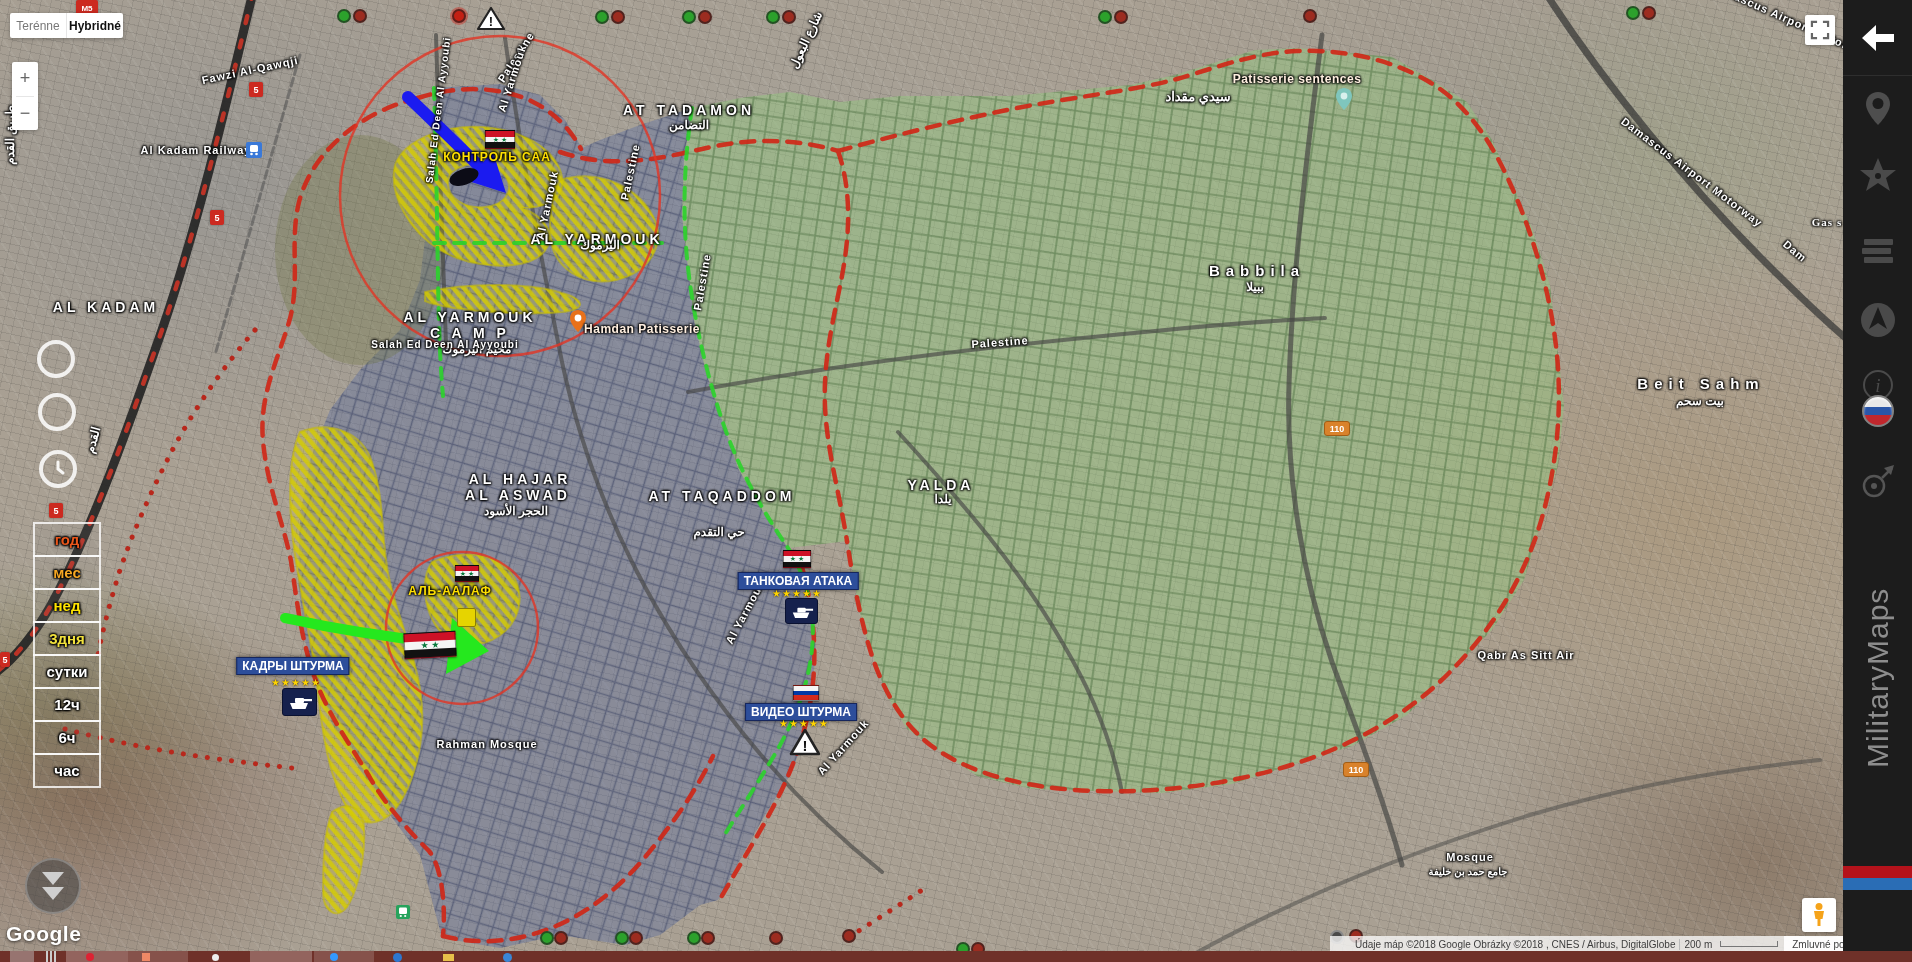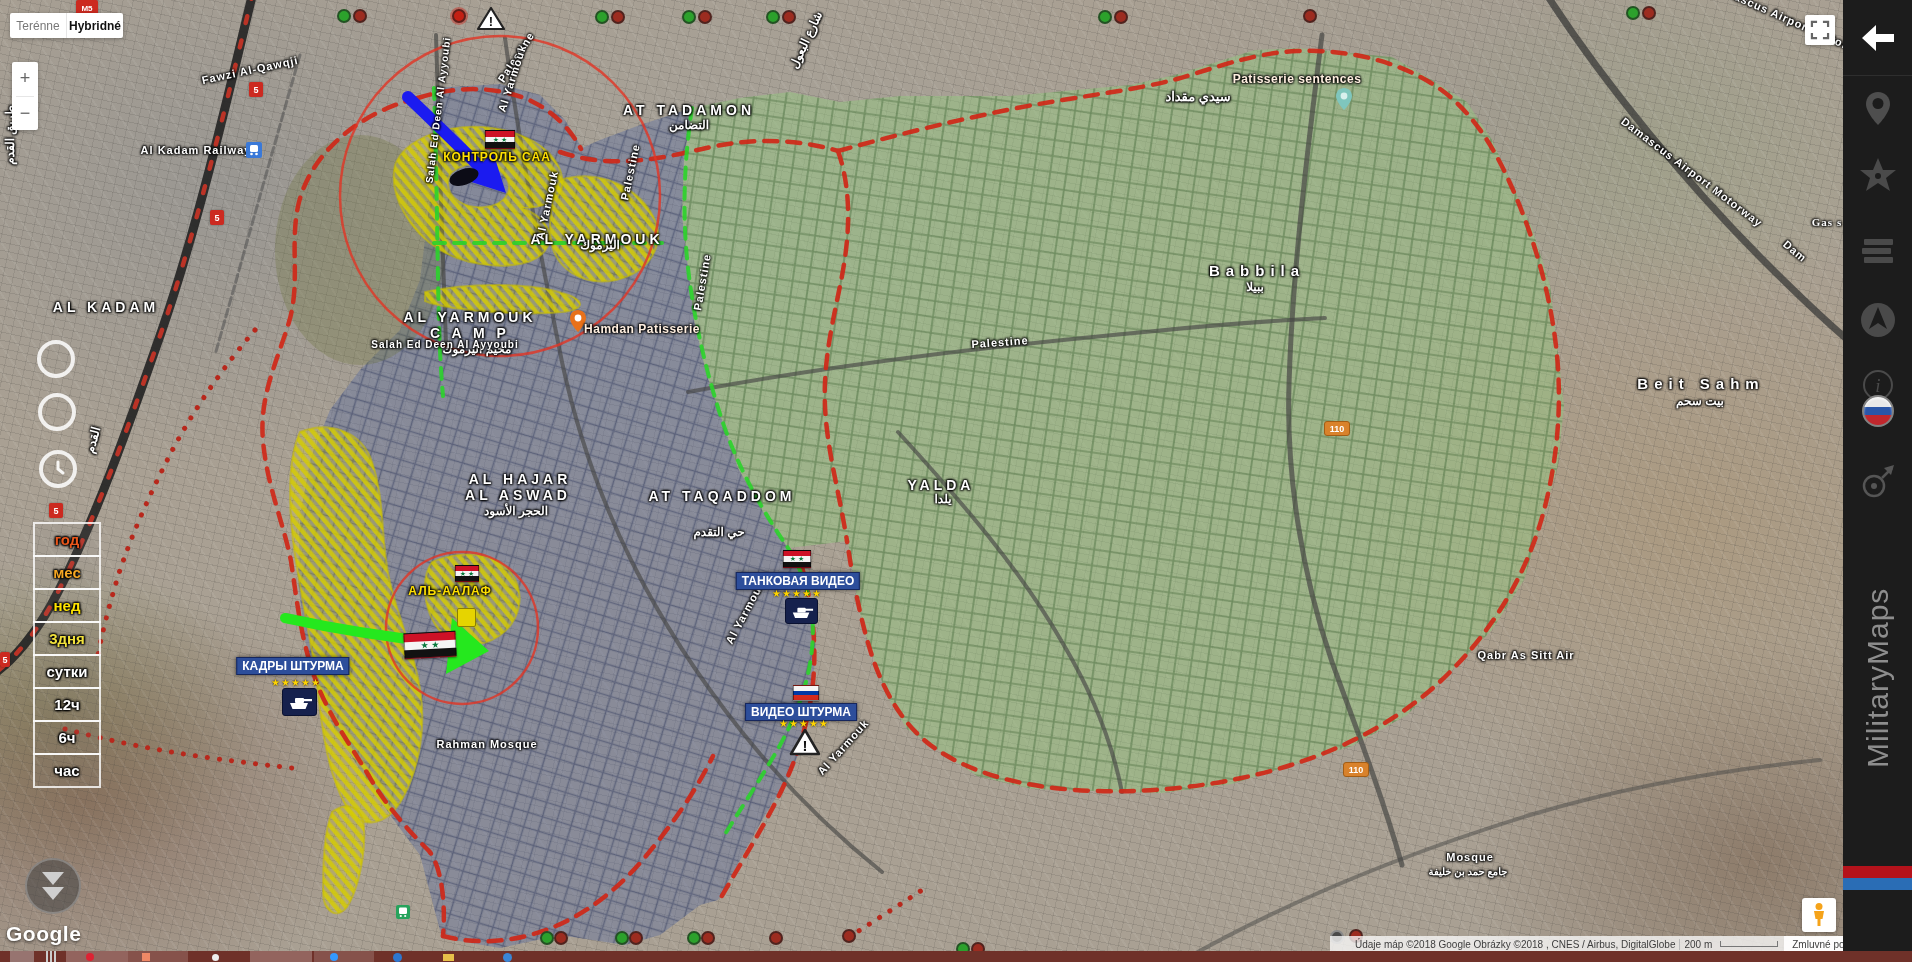--- a/index.html
+++ b/index.html
@@ -253,21 +253,21 @@
       <svg width="26" height="18" viewBox="0 0 26 18">
           <rect x="8" y="5" width="9" height="5" rx="1" fill="#fff"></rect>
           <rect x="15" y="6" width="10" height="2.2" fill="#fff"></rect>
           <path d="M3 10 h18 l-2.5 6 h-13 z" fill="#fff"></path>
         </svg>
     </div>
 
     <div class="flag flag-syria" style="left:783px;top:550px;width:26px;height:16px;">
         <span class="fstars">★ ★</span>
       </div>
-    <div class="evt" style="left:798px;top:581px;">ТАНКОВАЯ ВИДЕО</div>
+    <div class="evt" style="left:798px;top:581px;">ТАНКОВАЯ АТАКА</div>
     <div class="stars" style="left:797px;top:593px;">★★★★★</div>
     <div class="iconbox" style="left:785px;top:598px;width:31px;height:24px;">
       <svg width="24" height="17" viewBox="0 0 26 18">
           <rect x="8" y="5" width="9" height="5" rx="1" fill="#fff"></rect>
           <rect x="15" y="6" width="10" height="2.2" fill="#fff"></rect>
           <path d="M3 10 h18 l-2.5 6 h-13 z" fill="#fff"></path>
         </svg>
     </div>
 
     <div class="flag flag-russia" style="left:793px;top:685px;width:24px;height:14px;"></div>

